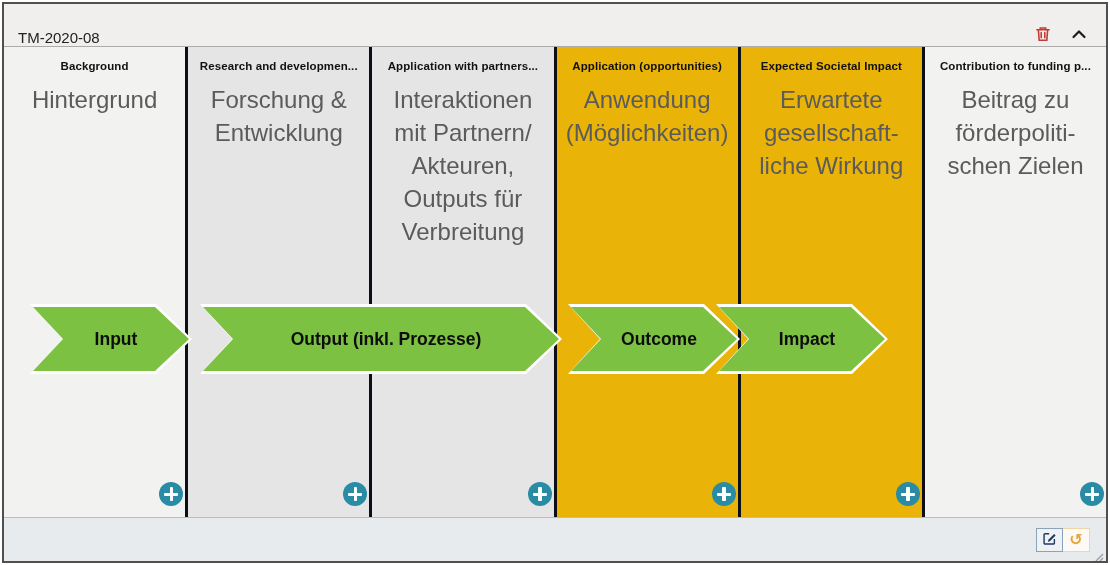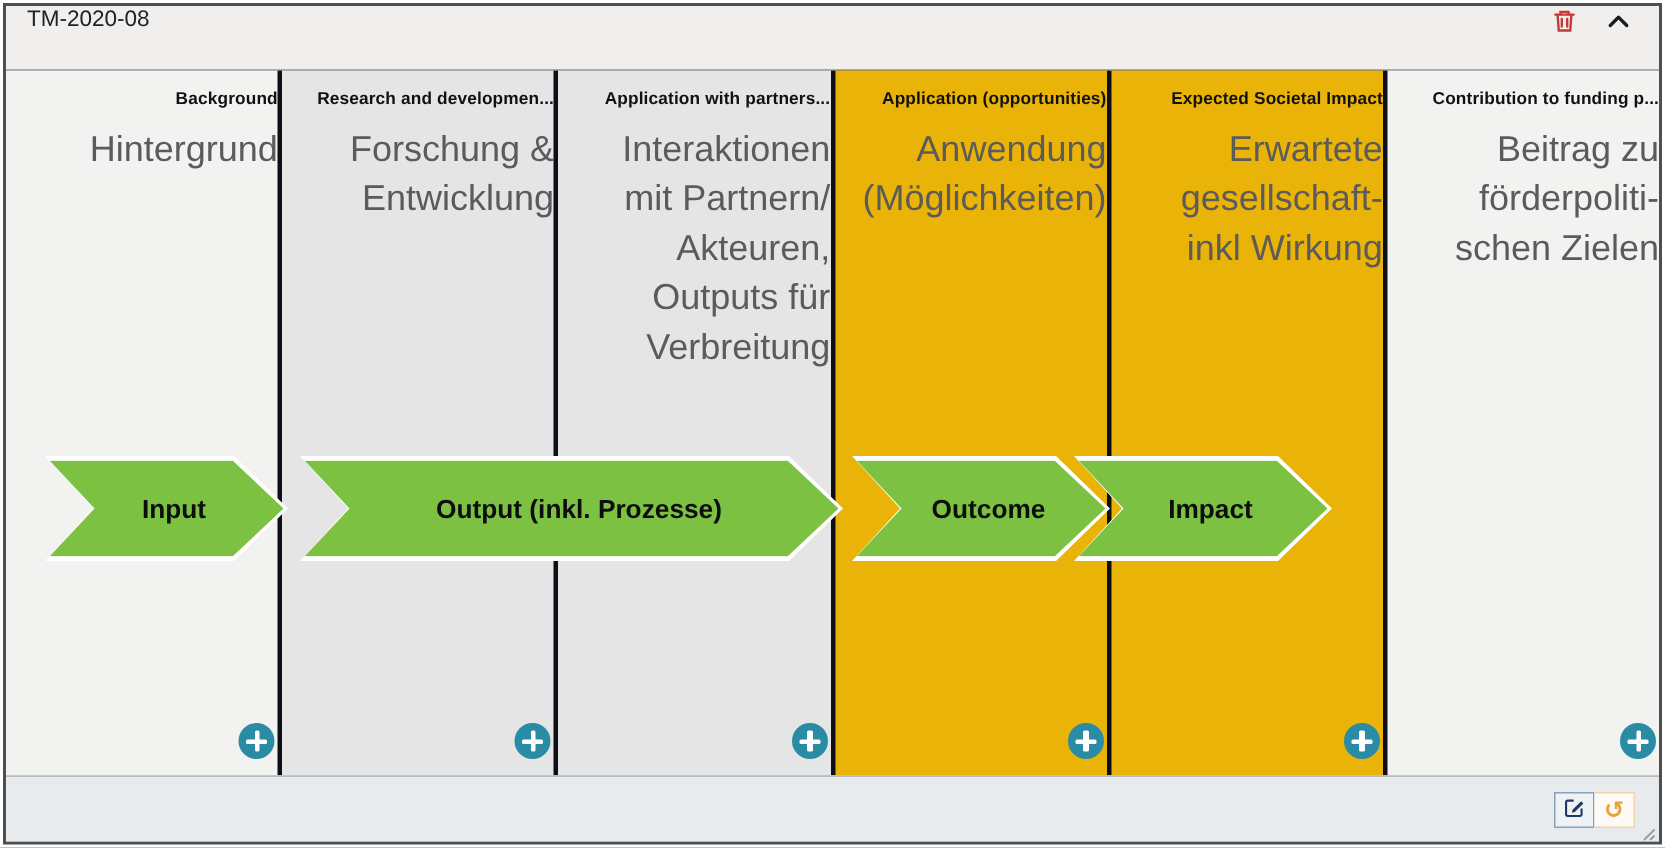--- a/index.html
+++ b/index.html
@@ -8,33 +8,33 @@
 
   .window {
     position:absolute; left:2px; top:2px; width:1106px; height:561px;
     border:2px solid #4f4f4f; background:#fff; overflow:hidden;
   }
 
   
   .titlebar {
     position:absolute; left:0; top:0; width:100%; height:43px;
     background:#f0efed; border-bottom:1px solid #ababab;
-    display:flex; align-items:flex-start;
+    display:flex; align-items:flex-end;
   }
   .titlebar-title { font-size:15px; color:#222; padding-left:14px; flex:1; }
   .titlebar-actions { display:flex; align-items:center; gap:14px; padding-right:16px; }
   .icon-btn { background:none; border:none; cursor:pointer; width:22px; height:22px;
     display:flex; align-items:center; justify-content:center; padding:0; }
 
   
   .columns {
     position:absolute; left:0; top:43px; width:100%; height:470px;
     background:#0c1016; display:flex; gap:3px;
   }
-  .col { flex:1 1 0; position:relative; padding-top:13px; text-align:right; }
+  .col { flex:1 1 0; position:relative; padding-top:13px; text-align:center; }
   .col-gray  { background:#f2f2f1; }
   .col-green { background:#e5e5e5; }
   .col-peach { background:#eab308; }
   .col-header { font-size:11.5px; font-weight:bold; color:#111; letter-spacing:.1px; }
   .col-title  { margin-top:11px; font-size:24px; line-height:1.38; color:#5b5b5b;
     white-space:pre-line; }
 
   .add-btn {
     position:absolute; right:2px; bottom:11px; width:24px; height:24px;
     border-radius:50%; background:#2a8ba4; border:none; cursor:pointer;
@@ -146,21 +146,21 @@
 (Möglichkeiten)</div>
       <button class="add-btn">
           <span class="plus-icon"></span>
         </button>
     </div>
 
     <div class="col col-peach">
       <div class="col-header">Expected Societal Impact</div>
       <div class="col-title">Erwartete
 gesellschaft-
-inkl Wirkung</div>
+liche Wirkung</div>
       <button class="add-btn">
           <span class="plus-icon"></span>
         </button>
     </div>
 
     <div class="col col-gray">
       <div class="col-header">Contribution to funding p...</div>
       <div class="col-title">Beitrag zu
 förderpoliti-
 schen Zielen</div>

